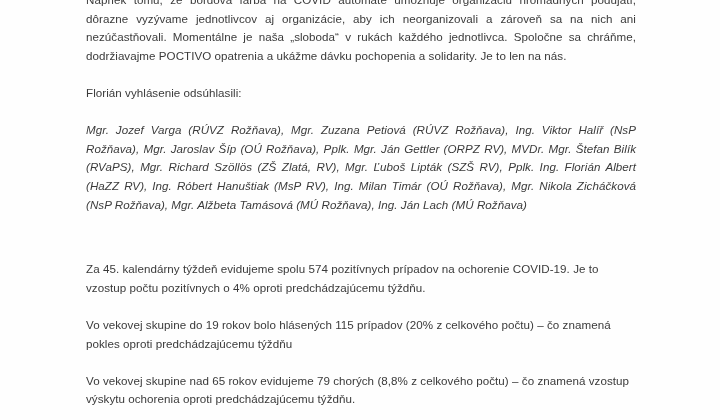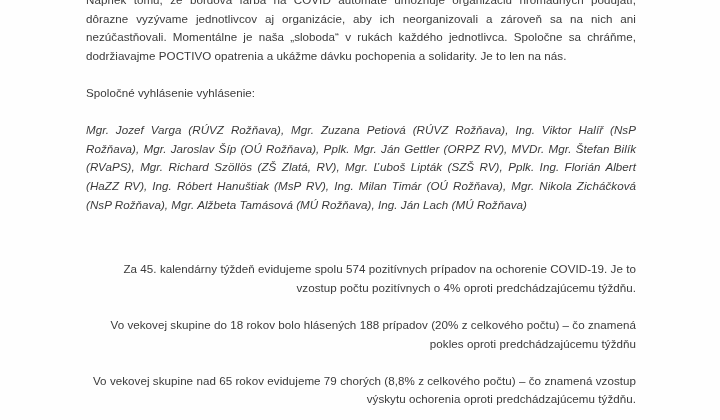--- a/index.html
+++ b/index.html
@@ -39,49 +39,49 @@
   }
   .gap-sm { height: 18.6px; }
   .gap-md { height: 18.6px; }
   .gap-lg { height: 46px; }
   .gap-xs { height: 18.6px; }
   .names {
     text-align: justify;
     font-style: italic;
   }
   .stat {
-    text-align: right;
+    text-align: left;
   }
   .heading {
     text-align: left;
   }
 </style>
 </head>
 <body>
 
 <div id="page">
   <div id="doc">
 
     <p class="para">Napriek tomu, že bordová farba na COVID automate umožňuje organizáciu hromadných podujatí, dôrazne vyzývame jednotlivcov aj organizácie, aby ich neorganizovali a zároveň sa na nich ani nezúčastňovali. Momentálne je naša „sloboda“ v rukách každého jednotlivca. Spoločne sa chráňme, dodržiavajme POCTIVO opatrenia a ukážme dávku pochopenia a solidarity. Je to len na nás.</p>
 
     <div class="gap-sm"></div>
 
-    <p class="para heading">Spoločné vyhlásenie vyhlásenie:</p>
+    <p class="para heading">Florián vyhlásenie odsúhlasili:</p>
 
     <div class="gap-md"></div>
 
     <p class="para names">Mgr. Jozef Varga (RÚVZ Rožňava), Mgr. Zuzana Petiová (RÚVZ Rožňava), Ing. Viktor Halíř (NsP Rožňava), Mgr. Jaroslav Šíp (OÚ Rožňava), Pplk. Mgr. Ján Gettler (ORPZ RV), MVDr. Mgr. Štefan Bilík (RVaPS), Mgr. Richard Szöllös (ZŠ Zlatá, RV), Mgr. Ľuboš Lipták (SZŠ RV), Pplk. Ing. Florián Albert (HaZZ RV), Ing. Róbert Hanuštiak (MsP RV), Ing. Milan Timár (OÚ Rožňava), Mgr. Nikola Zicháčková (NsP Rožňava), Mgr. Alžbeta Tamásová (MÚ Rožňava), Ing. Ján Lach (MÚ Rožňava)</p>
 
     <div class="gap-lg"></div>
 
     <p class="para stat">Za 45. kalendárny týždeň evidujeme spolu 574 pozitívnych prípadov na ochorenie COVID-19. Je to vzostup počtu pozitívnych o 4% oproti predchádzajúcemu týždňu.</p>
 
     <div class="gap-xs"></div>
 
-    <p class="para stat">Vo vekovej skupine do 18 rokov bolo hlásených 188 prípadov (20% z celkového počtu) – čo znamená pokles oproti predchádzajúcemu týždňu</p>
+    <p class="para stat">Vo vekovej skupine do 19 rokov bolo hlásených 115 prípadov (20% z celkového počtu) – čo znamená pokles oproti predchádzajúcemu týždňu</p>
 
     <div class="gap-xs"></div>
 
     <p class="para stat">Vo vekovej skupine nad 65 rokov evidujeme 79 chorých (8,8% z celkového počtu) – čo znamená vzostup výskytu ochorenia oproti predchádzajúcemu týždňu.</p>
 
     <div class="gap-xs"></div>
 
   </div>
 </div>
 

